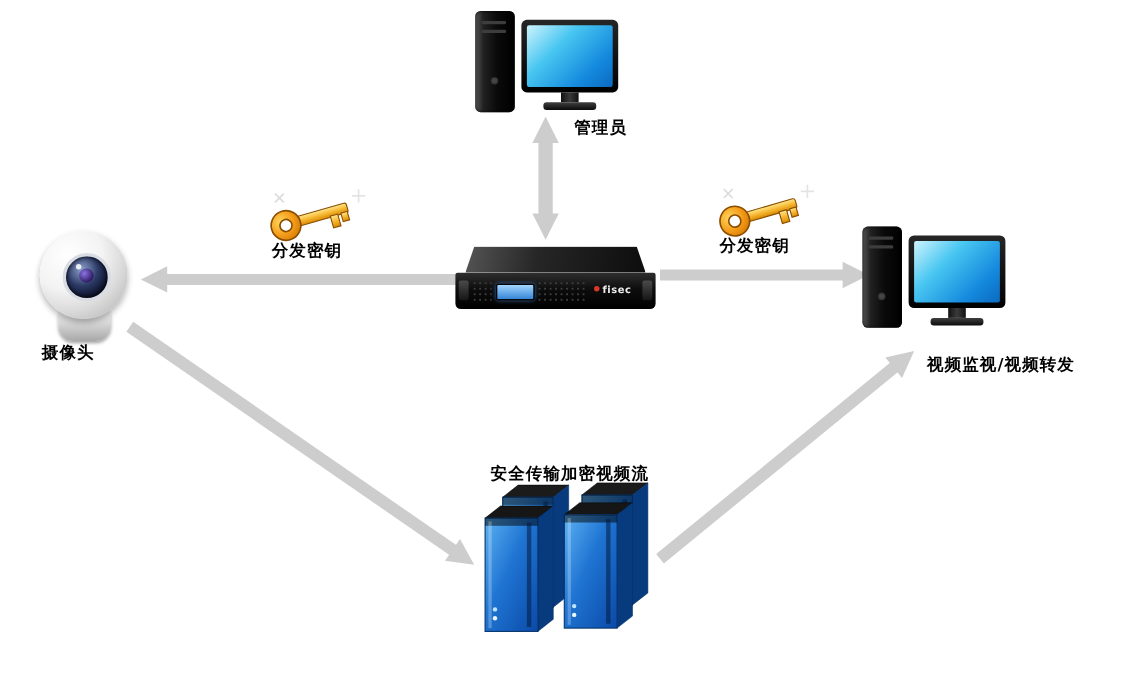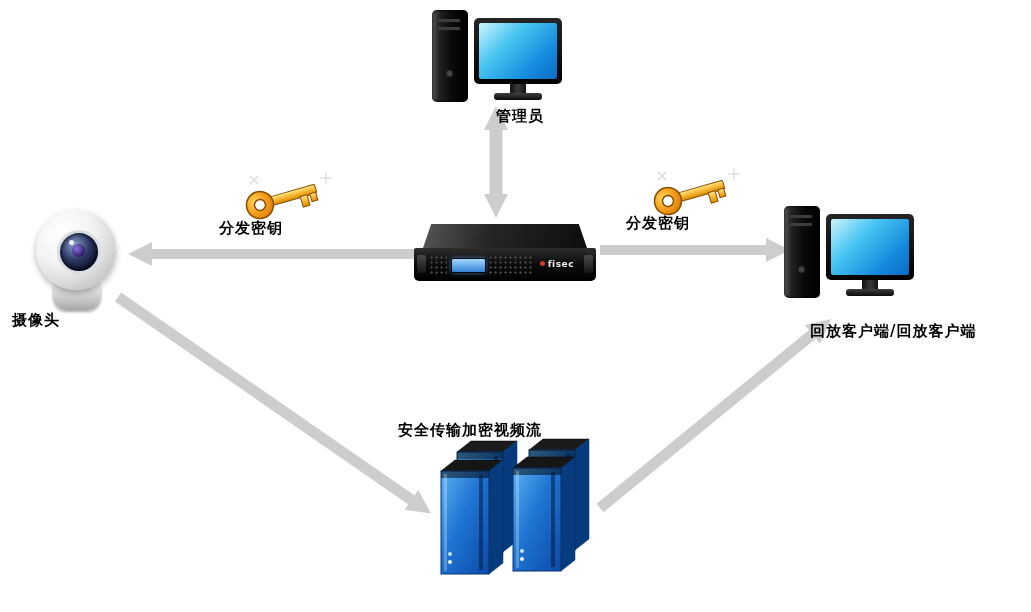--- a/index.html
+++ b/index.html
@@ -1,19 +1,19 @@
 <!DOCTYPE html>
 <html><head>
 <meta charset="utf-8">
 <style>
   html,body{margin:0;padding:0;background:#fff;}
   .canvas{position:relative;width:1031px;height:612px;background:#fff;overflow:hidden;
           font-family:"DejaVu Sans","Liberation Sans",sans-serif;}
   .layer{position:absolute;left:0;top:0;}
-  .lbl{position:absolute;text-align:left;font-size:15px;font-weight:600;color:#000;letter-spacing:1px;}
+  .lbl{position:absolute;text-align:center;font-size:15px;font-weight:600;color:#000;letter-spacing:1px;}
 
   
   .pc{position:absolute;width:132px;height:100px;}
   .pc .tower{position:absolute;left:0;top:0;width:36px;height:92px;border-radius:5px;
     background:linear-gradient(90deg,#5a5a5a 0%,#222 20%,#0a0a0a 55%,#000 100%);
     box-shadow:inset 0 0 3px #000;}
   .pc .slot{position:absolute;left:6px;width:22px;height:3px;background:#3d3d3d;border-radius:1px;}
   .pc .s1{top:9px}.pc .s2{top:17px}
   .pc .power{position:absolute;left:14px;top:60px;width:7px;height:7px;border-radius:50%;
     background:#474747;box-shadow:inset 0 0 2px #000;}
@@ -138,21 +138,21 @@
       <div class="slot s1"></div>
       <div class="slot s2"></div>
       <div class="power"></div>
     </div>
     <div class="monitor">
       <div class="screen"></div>
     </div>
     <div class="neck"></div>
     <div class="base"></div>
   </div>
-  <div class="lbl" style="left:810px;top:322px;width:200px">回放客户端/回放客户端</div>
+  <div class="lbl" style="left:810px;top:322px;width:200px">视频监视/视频转发</div>
 
   <svg class="keysvg" style="left:240px;top:166px" width="96" height="62" viewBox="0 0 96 62">
     <path d="M10,10 l8,8 M18,10 l-8,8" stroke="#dcdcdc" stroke-width="1.5" fill="none"></path>
     <path d="M86,6 v12 M80,12 h12" stroke="#e3e3e3" stroke-width="1.5" fill="none"></path>
     <g transform="rotate(-16 20 39)">
       <rect x="30" y="34" width="48" height="9" rx="2" fill="url(#ks)" stroke="#8a4d00"></rect>
       <rect x="61" y="42" width="7" height="11" fill="url(#ks)" stroke="#8a4d00"></rect>
       <rect x="71" y="42" width="6" height="8" fill="url(#ks)" stroke="#8a4d00"></rect>
       <circle cx="20" cy="39" r="13.5" fill="url(#kh)" stroke="#8a4d00" stroke-width="1.5"></circle>
       <circle cx="20" cy="39" r="5.5" fill="#fff" stroke="#8a4d00" stroke-width="1.5"></circle>

